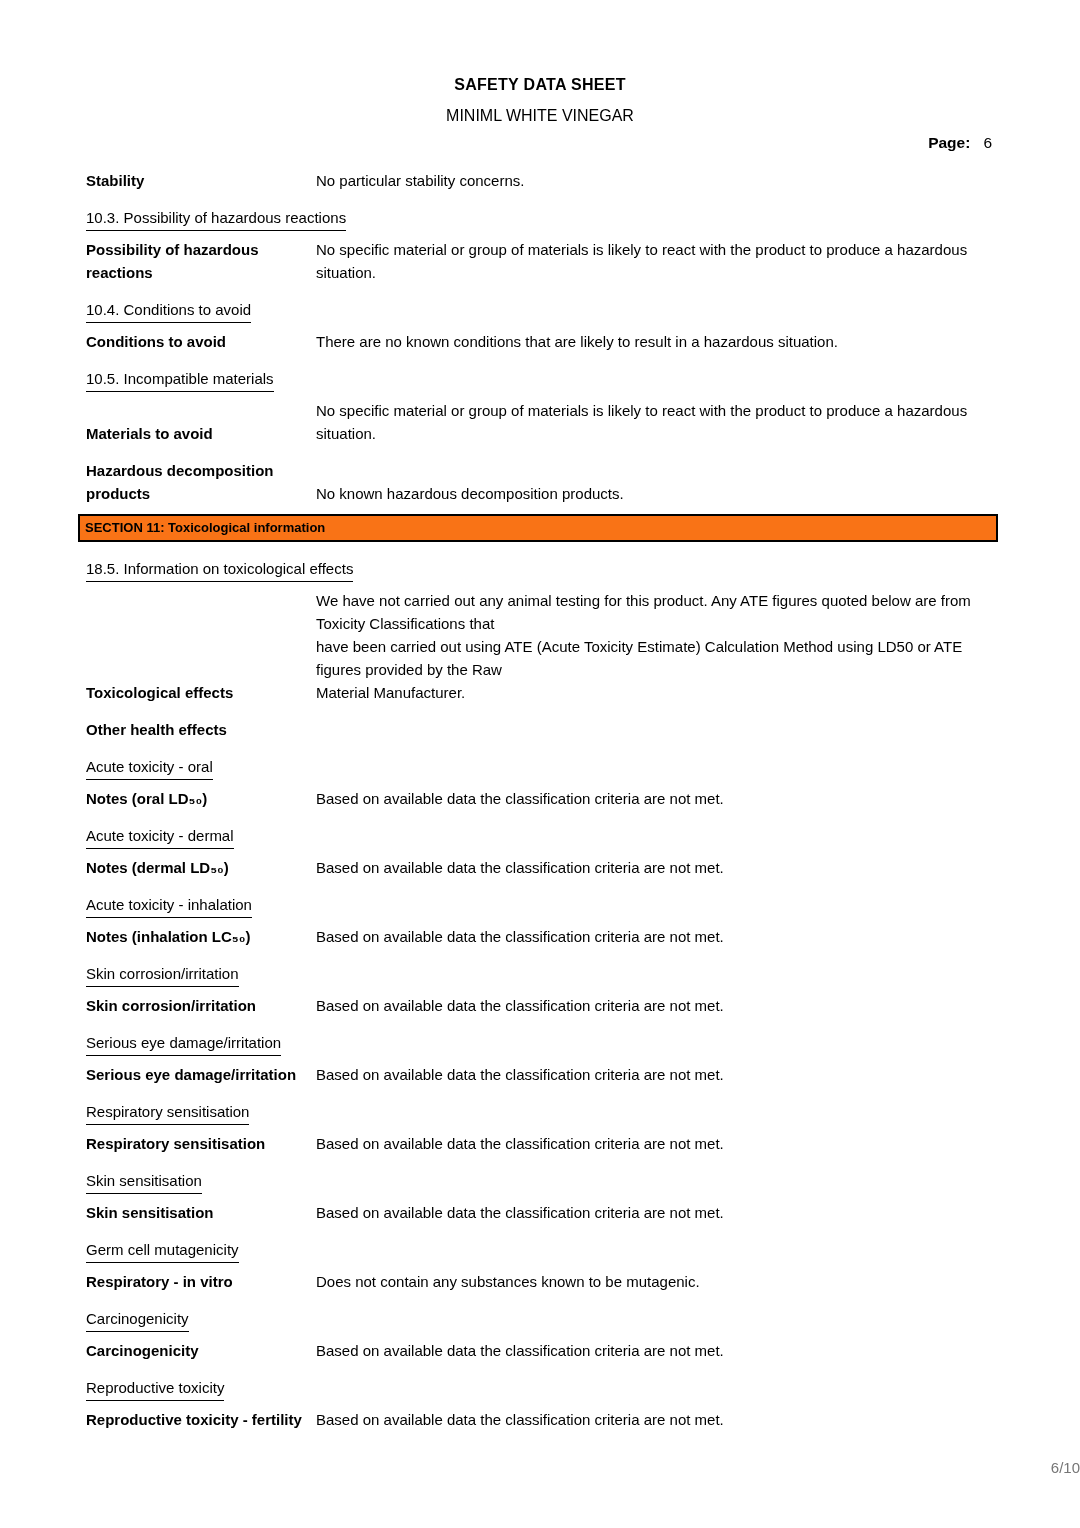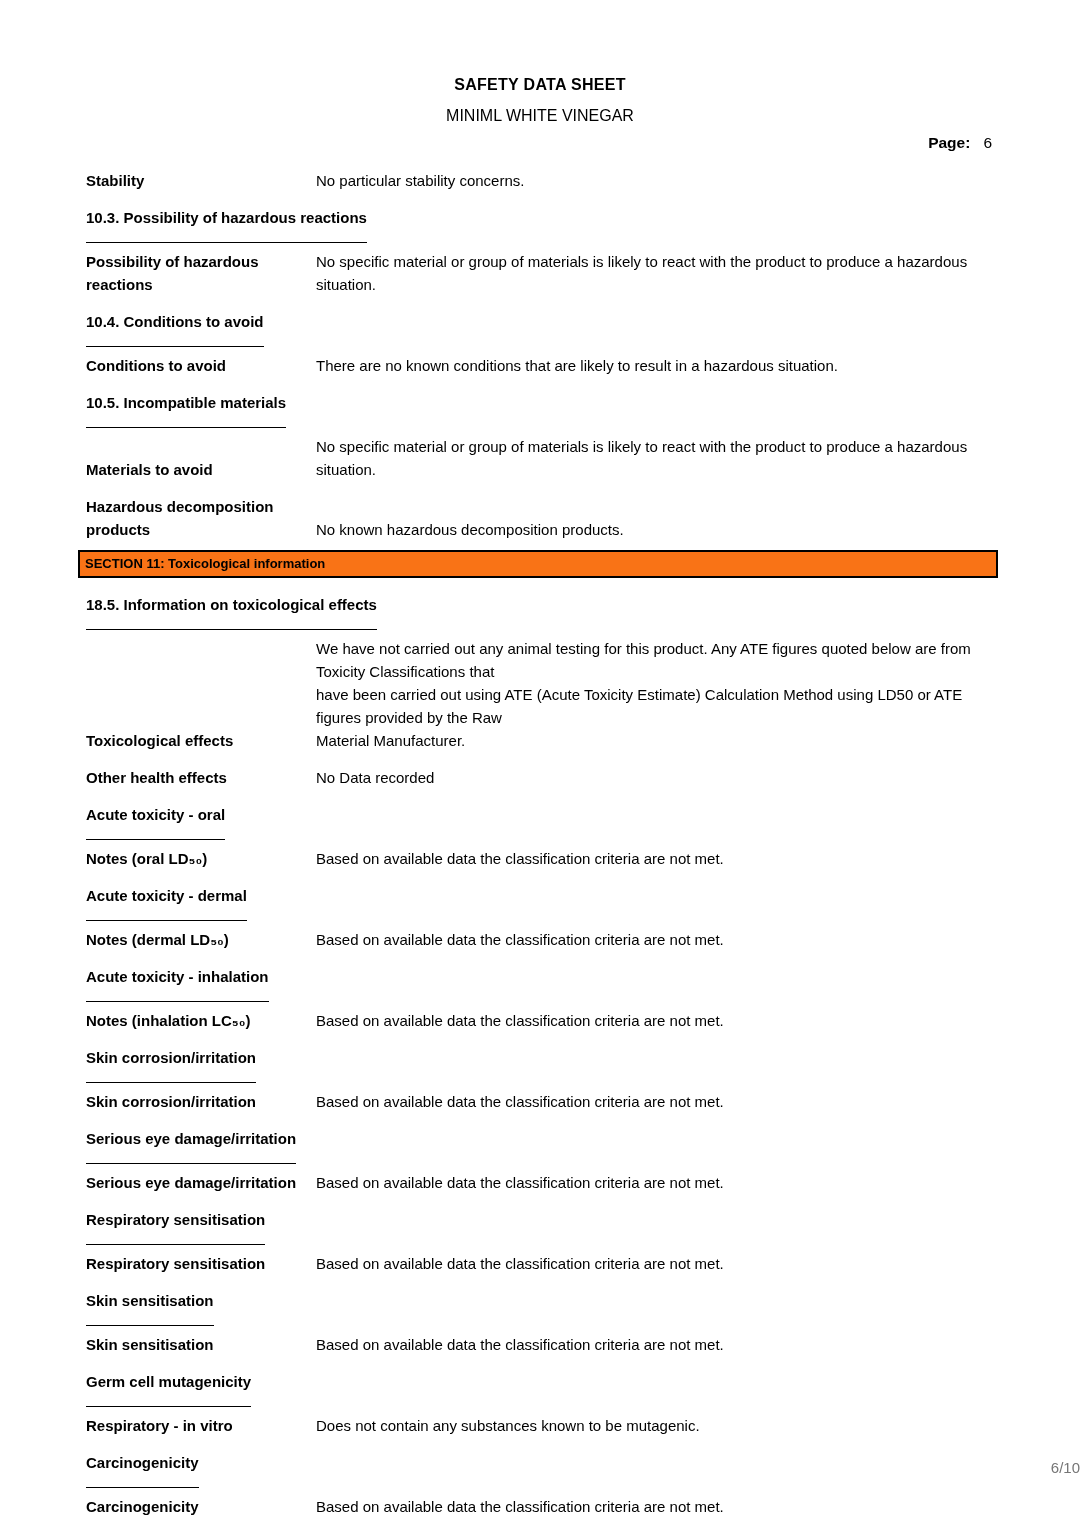--- a/index.html
+++ b/index.html
@@ -21,23 +21,23 @@
   .page-number { font-weight: normal; }
 
   .content { margin: 17px 0 0 86px; width: 912px; font-size: 15px; line-height: 23px; }
 
   .row { display: flex; align-items: flex-end; margin-bottom: 14px; }
   .row-label { flex: 0 0 230px; width: 230px; font-weight: bold; padding-right: 8px; }
   .row-value { width: 680px; white-space: pre-line; }
 
   .sub-heading {
     width: fit-content;
-    font-weight: bold;
+    font-weight: normal;
     border-bottom: 1.5px solid #000000;
-    padding-bottom: 13px;
+    padding-bottom: 1px;
     margin-bottom: 7px;
   }
 
   .section-banner {
     width: 920px;
     margin: -5px 0 15px -8px;
     border: 2px solid #000000;
     background: #f97316;
     font-weight: bold;
     font-size: 13px;
@@ -108,21 +108,20 @@
 
     <div class="row">
       <div class="row-label">Toxicological effects</div>
       <div class="row-value">We have not carried out any animal testing for this product. Any ATE figures quoted below are from Toxicity Classifications that
 have been carried out using ATE (Acute Toxicity Estimate) Calculation Method using LD50 or ATE figures provided by the Raw
 Material Manufacturer.</div>
     </div>
 
     <div class="row">
       <div class="row-label">Other health effects</div>
-      <div class="row-value">No Data recorded</div>
     </div>
 
     <div class="sub-heading">Acute toxicity - oral</div>
 
     <div class="row">
       <div class="row-label">Notes (oral LD₅₀)</div>
       <div class="row-value">Based on available data the classification criteria are not met.</div>
     </div>
 
     <div class="sub-heading">Acute toxicity - dermal</div>

